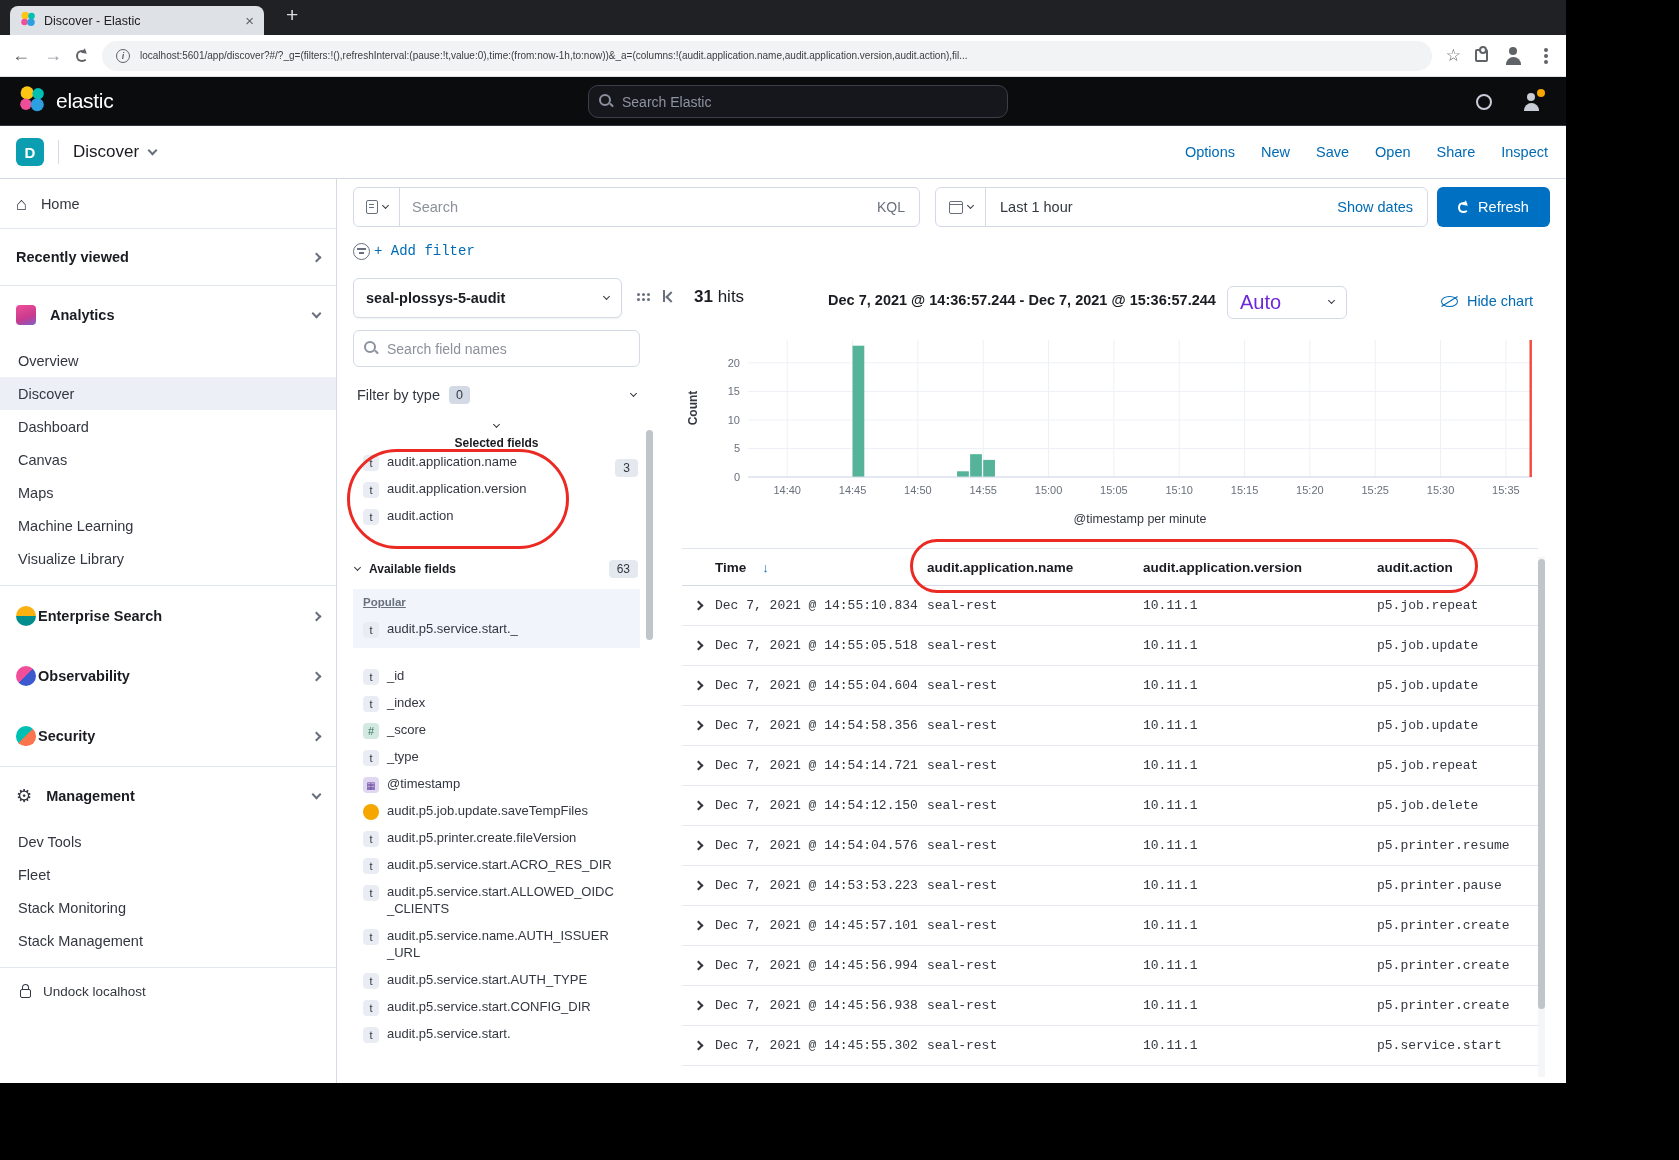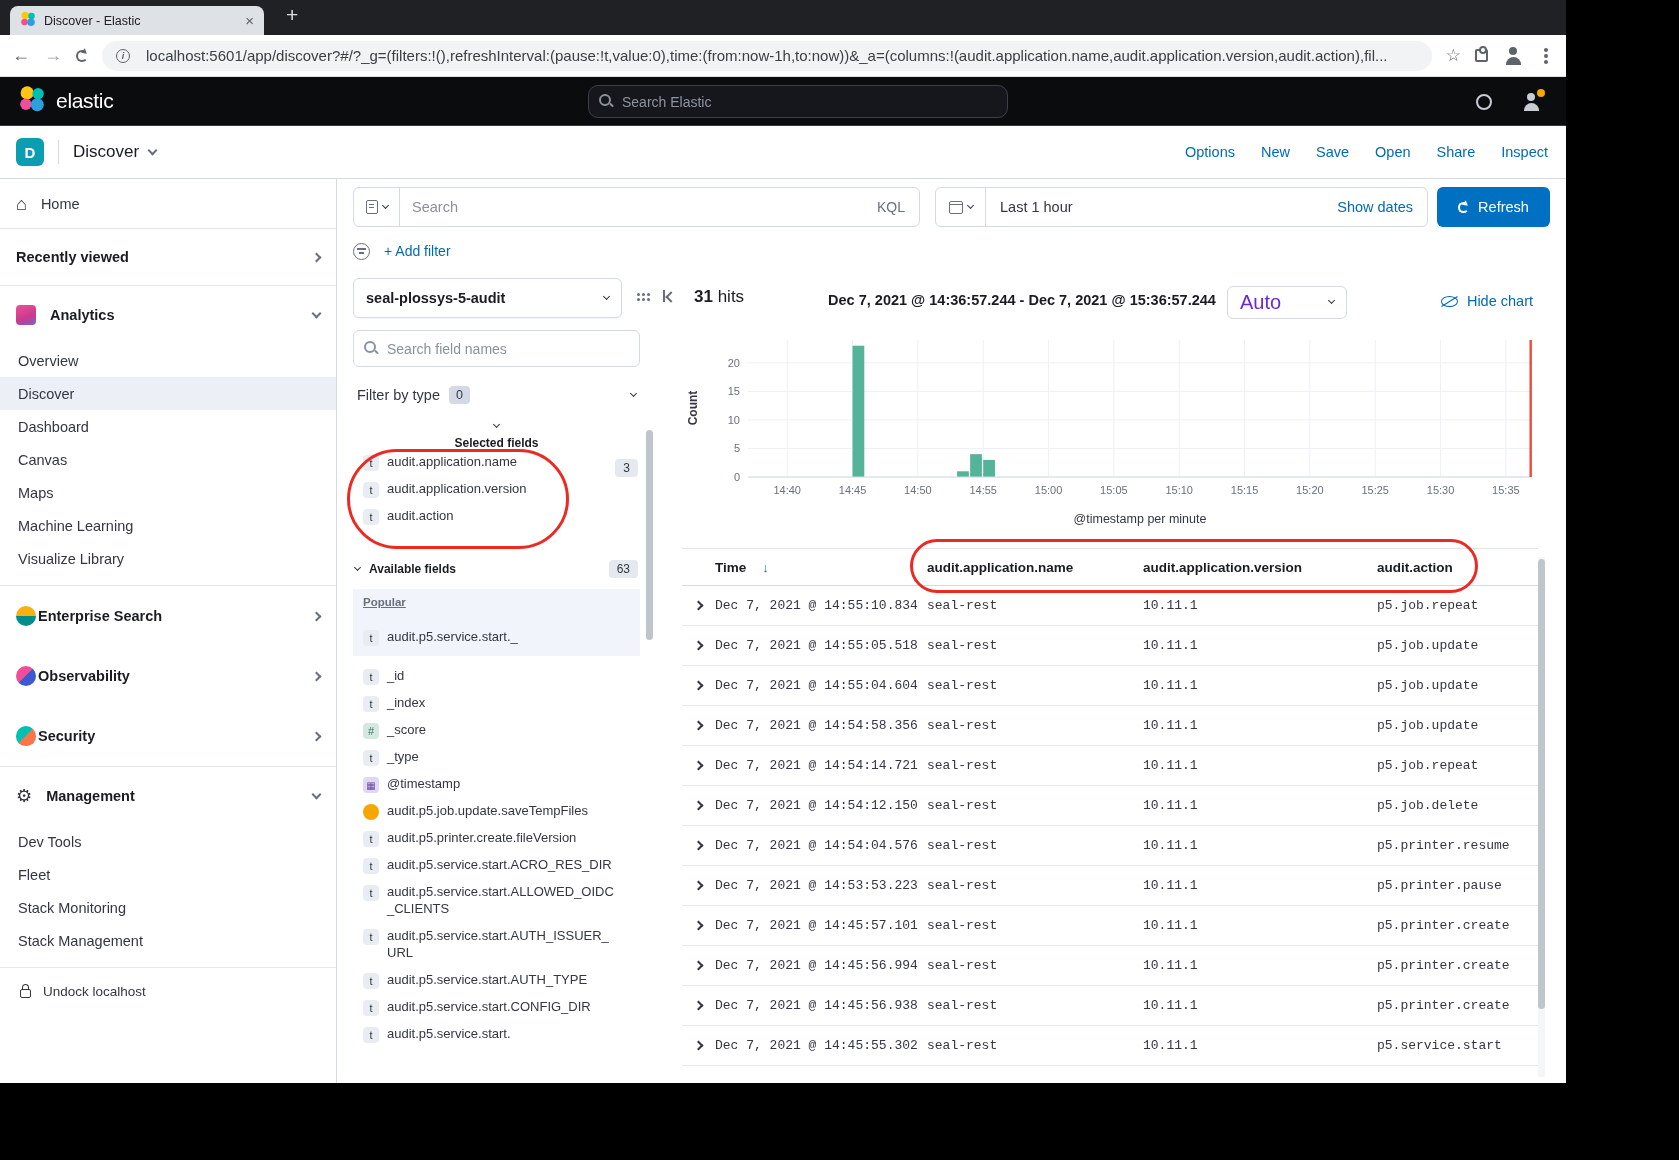--- a/index.html
+++ b/index.html
@@ -17,21 +17,21 @@
   .new-tab { position:absolute; left:286px; top:3px; color:#d6d9dd; font-size:21px; font-weight:400; }
   .toolbar { position:absolute; left:0; top:35px; width:100%; height:42px; background:#fff;
              border-bottom:1px solid #dfe1e5; display:flex; align-items:center; padding:0 12px; gap:14px; }
   .nav-arrow { font-size:18px; color:#5f6368; }
   .nav-arrow.fwd { color:#9aa0a6; }
   .icon-reload { width:12px; height:12px; border:2px solid #5f6368; border-radius:50%; border-right-color:transparent; position:relative; }
   .icon-reload::after { content:""; position:absolute; right:-4px; top:-2px; border:3px solid transparent; border-left:5px solid #5f6368; transform:rotate(40deg); }
   .url-pill { flex:1; height:30px; background:#f1f3f4; border-radius:15px; display:flex; align-items:center; padding:0 14px; gap:10px; overflow:hidden; }
   .icon-info { width:14px; height:14px; min-width:14px; border-radius:50%; border:1.5px solid #5f6368; color:#5f6368;
                font-size:9px; font-weight:700; display:flex; align-items:center; justify-content:center; font-style:italic; }
-  .url-text { font-size:15px; color:#3c4043; white-space:nowrap; overflow:hidden; text-overflow:ellipsis;margin-left:6px; }
+  .url-text { font-size:10px; color:#3c4043; white-space:nowrap; overflow:hidden; text-overflow:ellipsis; }
   .star { font-size:17px; color:#5f6368; }
   .icon-puzzle { width:13px; height:13px; border:2px solid #5f6368; border-radius:2px; position:relative; }
   .icon-puzzle::before { content:""; position:absolute; top:-5px; left:2px; width:4px; height:4px; background:#fff; border:2px solid #5f6368; border-radius:50%; }
   .avatar { position:relative; width:22px; height:22px; }
   .avatar::before { content:""; position:absolute; width:8px; height:8px; background:#5f6368; border-radius:50%; left:7px; top:2px; }
   .avatar::after { content:""; position:absolute; width:15px; height:8px; background:#5f6368; border-radius:8px 8px 0 0; left:3.5px; top:12px; }
   .kebab { width:4px; height:4px; background:#5f6368; border-radius:50%; box-shadow:0 6px 0 #5f6368, 0 -6px 0 #5f6368; margin:0 6px; }
 
   
   .el-header { position:absolute; left:0; top:77px; width:100%; height:49px; background:#0b0c0e;
@@ -109,21 +109,21 @@
   .cal-btn { width:50px; height:100%; border-right:1px solid #d3dae6; display:flex; align-items:center; justify-content:center; gap:5px; }
   .icon-cal { width:14px; height:13px; border:1.6px solid #69707d; border-radius:2px; position:relative; }
   .icon-cal::before { content:""; position:absolute; top:2px; left:0; right:0; border-top:1.5px solid #69707d; }
   .time-text { padding-left:14px; font-size:14.5px; color:#343741; }
   .show-dates { margin-left:auto; padding-right:14px; color:#006bb4; font-size:14.5px; }
   .refresh-btn { margin-left:9px; width:113px; height:40px; background:#0071c2; border:none; border-radius:6px; color:#fff;
                  font-size:14.5px; display:flex; align-items:center; justify-content:center; gap:9px;
                  font-family:"Liberation Sans",sans-serif; }
   .icon-refresh { width:11px; height:11px; border:2px solid #fff; border-radius:50%; border-right-color:transparent; position:relative; }
   .icon-refresh::after { content:""; position:absolute; right:-4px; top:-2px; border:3px solid transparent; border-left:5px solid #fff; transform:rotate(40deg); }
-  .filter-row { position:absolute; left:16px; top:60px; height:24px; display:flex; align-items:center; gap:14px; }
+  .filter-row { position:absolute; left:16px; top:60px; height:24px; display:flex; align-items:center; gap:4px;font-family:Liberation Mono, monospace; }
   .icon-filterc { width:17px; height:17px; border:1.6px solid #69707d; border-radius:50%; position:relative; }
   .icon-filterc::before { content:""; position:absolute; left:3px; right:3px; top:4.5px; height:1.6px; background:#69707d; }
   .icon-filterc::after { content:""; position:absolute; left:5px; right:5px; top:8.5px; height:1.6px; background:#69707d; }
   .add-filter { color:#006bb4; font-size:14px; }
 
   
   .fields-panel { position:absolute; left:16px; top:92px; width:330px; bottom:0; overflow:hidden; }
   .index-btn { position:absolute; left:0; top:7px; width:269px; height:40px; border:1px solid #d3dae6; border-radius:6px;
                background:#fff; box-shadow:0 1px 2px rgba(0,0,0,0.05); display:flex; align-items:center; padding:0 12px;
                font-size:14.5px; font-weight:600; color:#1a1c21; }
@@ -142,21 +142,21 @@
   .zero-badge { margin-left:9px; min-width:21px; height:18px; background:#d3dae6; color:#343741; border-radius:4px;
                 font-size:12.5px; display:inline-flex; align-items:center; justify-content:center; padding:0 6px; }
   .f-sec-head { position:absolute; left:0; width:287px; display:flex; align-items:center; gap:9px; padding:0 2px; }
   .f-sec-title { font-size:12px; font-weight:700; color:#1a1c21; }
   .count-badge { margin-left:auto; background:#e4e9f0; color:#343741; border-radius:4px; font-size:12px;
                  padding:2px 8px; }
   .f-sel-head { top:155px;flex-direction:column; }
   .f-av-head { top:289px; }
   .f-sel-list { position:absolute; left:0; top:178px; width:287px; }
   .f-popular { position:absolute; left:0; top:318px; width:287px; background:#f1f4fa; padding:7px 0 5px 0; }
-  .pop-label { font-size:11.5px; font-weight:700; color:#69707d; padding-left:10px; margin-bottom:16px;text-decoration:underline; }
+  .pop-label { font-size:11.5px; font-weight:700; color:#69707d; padding-left:10px; margin-bottom:8px;text-decoration:underline; }
   .f-av-list { position:absolute; left:0; top:392px; width:287px; }
   .f-item { display:flex; align-items:flex-start; gap:8px; padding:5px 12px 5px 10px; }
   .type-badge { width:16px; height:16px; min-width:16px; border-radius:4px; background:#e9edf3; color:#343741;
                 font-size:11px; display:inline-flex; align-items:center; justify-content:center; margin-top:1px; }
   .type-badge.is-string::before { content:"t"; }
   .type-badge.is-number { background:#d3e8df; color:#357160; }
   .type-badge.is-number::before { content:"#"; }
   .type-badge.is-date { background:#e0d7f2; color:#613f99; }
   .type-badge.is-date::before { content:"▦"; font-size:10px; }
   .type-badge.is-boolean { background:#f5a700; border-radius:50%; }
@@ -497,21 +497,21 @@
             <span class="f-name">audit.p5.service.start.ACRO_RES_DIR</span>
           </div>
 
           <div class="f-item">
             <span class="type-badge is-string"></span>
             <span class="f-name">audit.p5.service.start.ALLOWED_OIDC_CLIENTS</span>
           </div>
 
           <div class="f-item">
             <span class="type-badge is-string"></span>
-            <span class="f-name">audit.p5.service.start.AUTH_ISSUER_URL</span>
+            <span class="f-name">audit.p5.service.name.AUTH_ISSUER_URL</span>
           </div>
 
           <div class="f-item">
             <span class="type-badge is-string"></span>
             <span class="f-name">audit.p5.service.start.AUTH_TYPE</span>
           </div>
 
           <div class="f-item">
             <span class="type-badge is-string"></span>
             <span class="f-name">audit.p5.service.start.CONFIG_DIR</span>

